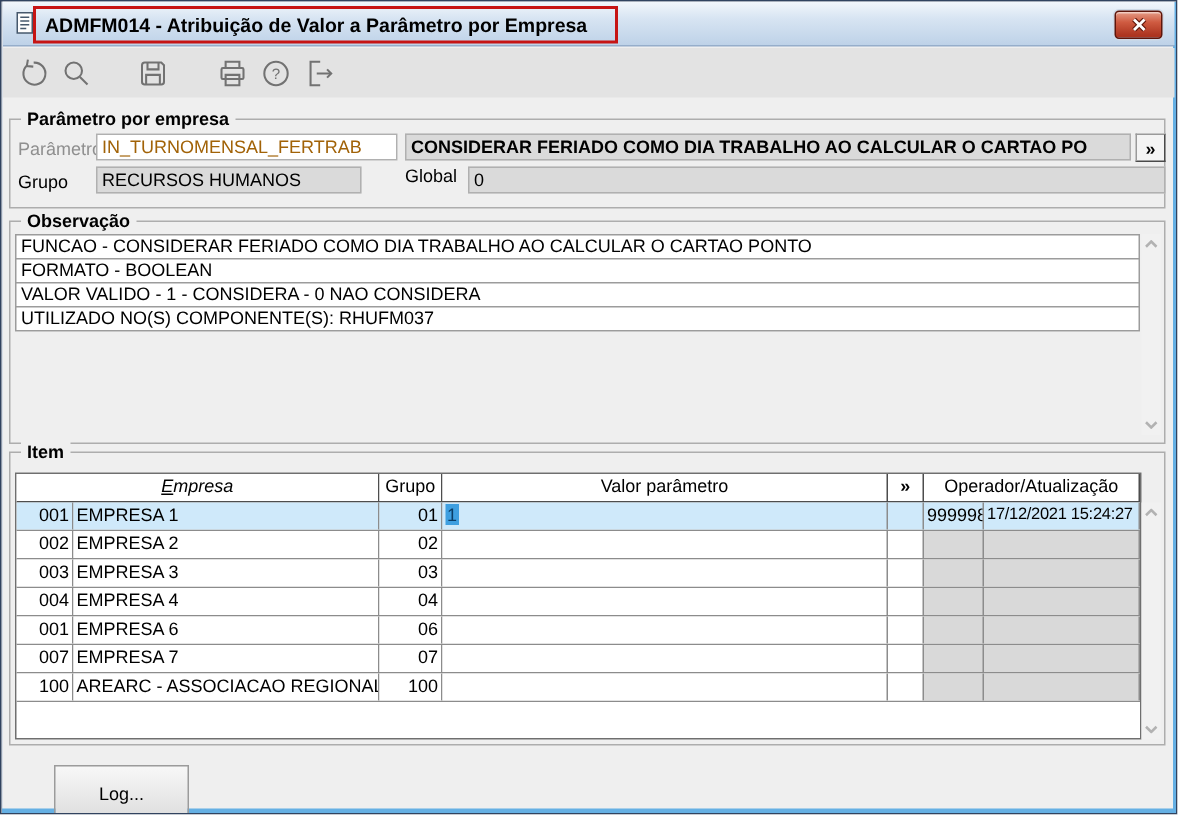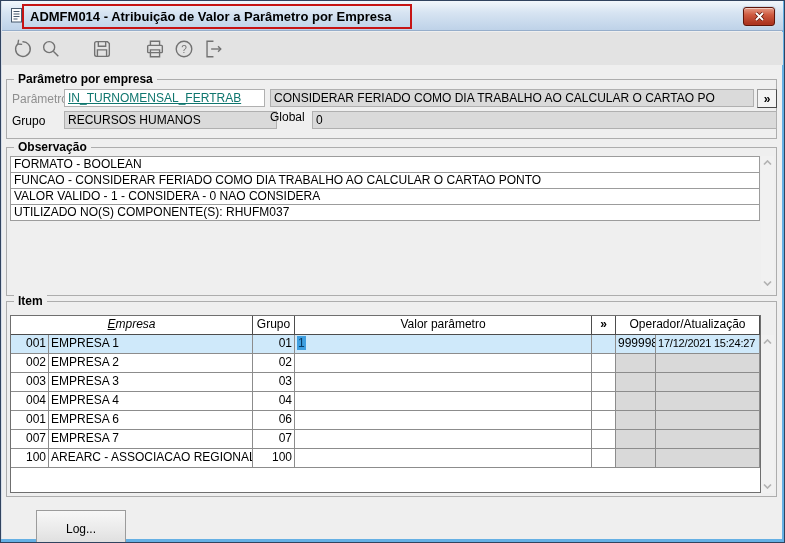--- a/index.html
+++ b/index.html
@@ -35,27 +35,27 @@
   
   .grp{position:absolute;left:5px;border:1px solid #adadad;box-sizing:border-box;}
   .grp-label{position:absolute;top:-8px;left:7px;background:#efefef;font-weight:bold;padding:0 4px;line-height:14px;}
   .grp-param{top:78px;width:771px;height:60px;}
   .grp-obs{top:146px;width:771px;height:149px;}
   .grp-item{top:300px;width:771px;height:196px;}
   .lbl{position:absolute;line-height:18px;}
   .fld{position:absolute;height:18px;line-height:16px;padding:0 3px;box-sizing:border-box;
     border:1px solid #b0b0b0;background:#dadada;overflow:hidden;white-space:nowrap;}
   .lbl-parametro{left:5px;top:10px;color:#8f8f8f;}
-  .fld-parametro{left:57px;top:9px;width:201px;background:#fff;color:#0f766e;text-decoration:underline;}
-  .fld-desc{left:263px;top:9px;width:484px;}
+  .fld-parametro{left:57px;top:9px;width:201px;background:#fff;color:#a16207;}
+  .fld-desc{left:263px;top:9px;width:484px;font-weight:bold;}
   .btn-exp{position:absolute;left:750px;top:9px;width:20px;height:19px;box-sizing:border-box;
     background:#f4f4f4;border:1px solid #9a9a9a;border-right-color:#4a4a4a;border-bottom-color:#4a4a4a;
     text-align:center;line-height:16px;font-weight:bold;font-size:12px;padding:0;}
   .lbl-grupo{left:5px;top:32px;}
-  .fld-grupo{left:57px;top:31px;width:213px;}
+  .fld-grupo{left:57px;top:31px;width:177px;}
   .lbl-global{left:263px;top:28px;}
   .fld-global{left:305px;top:31px;width:465px;}
   
   .obs-lines{position:absolute;left:3px;top:8px;width:750px;}
   .obs-line{height:17px;line-height:15px;background:#fff;border:1px solid #9c9c9c;margin-top:-1px;
     padding:0 3px;overflow:hidden;white-space:nowrap;box-sizing:border-box;}
   .obs-line:first-child{margin-top:0;}
   
   .sb{position:absolute;width:13px;background:#f1f1f1;}
   .sb-obs{left:754px;top:8px;height:134px;}
@@ -166,22 +166,22 @@
     <button class="btn-exp">»</button>
     <span class="lbl lbl-grupo">Grupo</span>
     <div class="fld fld-grupo">RECURSOS HUMANOS</div>
     <span class="lbl lbl-global">Global</span>
     <div class="fld fld-global">0</div>
   </div>
 
   <div class="grp grp-obs">
     <span class="grp-label">Observação</span>
     <div class="obs-lines">
+        <div class="obs-line">FUNCAO - CONSIDERAR FERIADO COMO DIA TRABALHO AO CALCULAR O CARTAO PONTO</div>
         <div class="obs-line">FORMATO - BOOLEAN</div>
-        <div class="obs-line">FUNCAO - CONSIDERAR FERIADO COMO DIA TRABALHO AO CALCULAR O CARTAO PONTO</div>
         <div class="obs-line">VALOR VALIDO - 1 - CONSIDERA - 0 NAO CONSIDERA</div>
         <div class="obs-line">UTILIZADO NO(S) COMPONENTE(S): RHUFM037</div>
       </div>
     <div class="sb sb-obs">
       <button class="sb-btn sb-up">
         <svg width="9" height="6" viewBox="0 0 9 6">
             <polyline class="chev" points="1,4.5 4.5,1 8,4.5"></polyline>
           </svg>
       </button>
       <button class="sb-btn sb-down">

